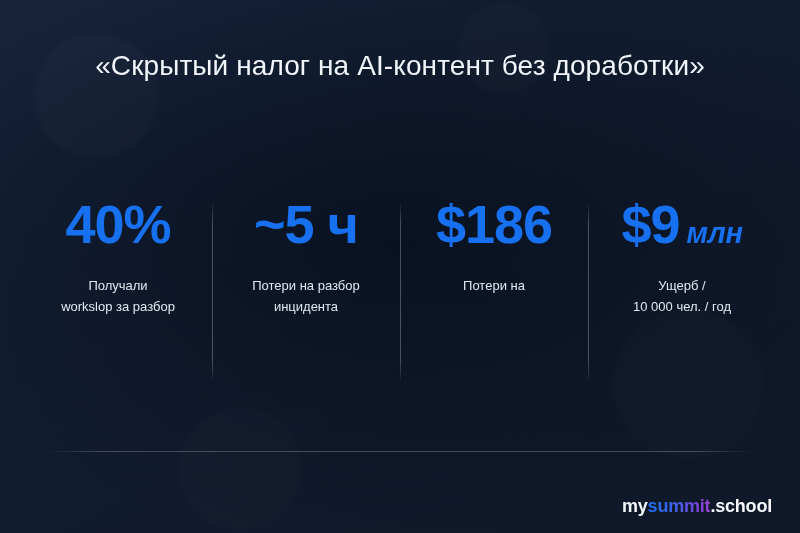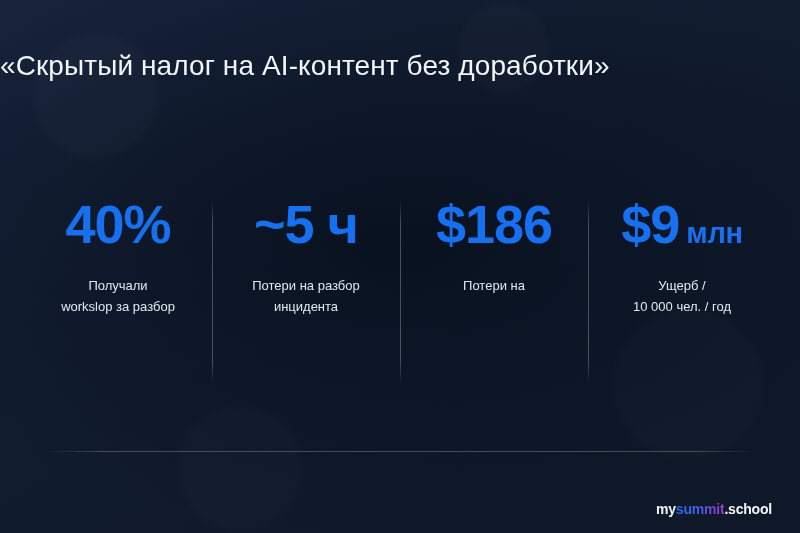--- a/index.html
+++ b/index.html
@@ -29,20 +29,21 @@
       radial-gradient(circle at 12% 18%, rgba(255,255,255,0.018) 0 7%, transparent 8%),
       radial-gradient(circle at 63% 9%, rgba(255,255,255,0.015) 0 6%, transparent 7%),
       radial-gradient(circle at 86% 72%, rgba(255,255,255,0.012) 0 9%, transparent 10%),
       radial-gradient(circle at 30% 88%, rgba(255,255,255,0.012) 0 8%, transparent 9%);
     pointer-events:none;
   }
 
   .title {
     position:absolute;
     top:50px; left:0; right:0;
+    text-align:center;
     color:#f2f5fa;
     font-size:28px;
     font-weight:400;
     letter-spacing:0.1px;
     white-space:nowrap;
   }
 
   .stats {
     position:absolute;
     top:196px; left:24px; right:24px;
@@ -77,20 +78,21 @@
     white-space:nowrap;
     display:flex;
     align-items:baseline;
     justify-content:center;
   }
   .stat-value .unit {
     font-size:29px;
     font-weight:700;
     letter-spacing:-0.3px;
     margin-left:7px;
+    font-style:italic;
   }
 
   .stat-label {
     margin-top:22px;
     color:#e3e8f0;
     font-size:13px;
     font-weight:400;
     line-height:21px;
     text-align:center;
     max-width:170px;
@@ -110,21 +112,21 @@
     color:#8b97ab;
     font-size:12px;
     font-weight:400;
     letter-spacing:0.05px;
     white-space:nowrap;
   }
 
   .logo {
     position:absolute;
     right:28px; bottom:16px;
-    font-size:14px;
+    font-size:18px;
     font-weight:700;
     letter-spacing:-0.2px;
     white-space:nowrap;
   }
   .logo .my, .logo .school { color:#f4f6fa; }
   .logo .summit {
     background:linear-gradient(90deg, #1f6ff2 0%, #3f63ee 45%, #7a46d8 80%, #9b3fd0 100%);
     -webkit-background-clip:text;
     background-clip:text;
     color:transparent;

